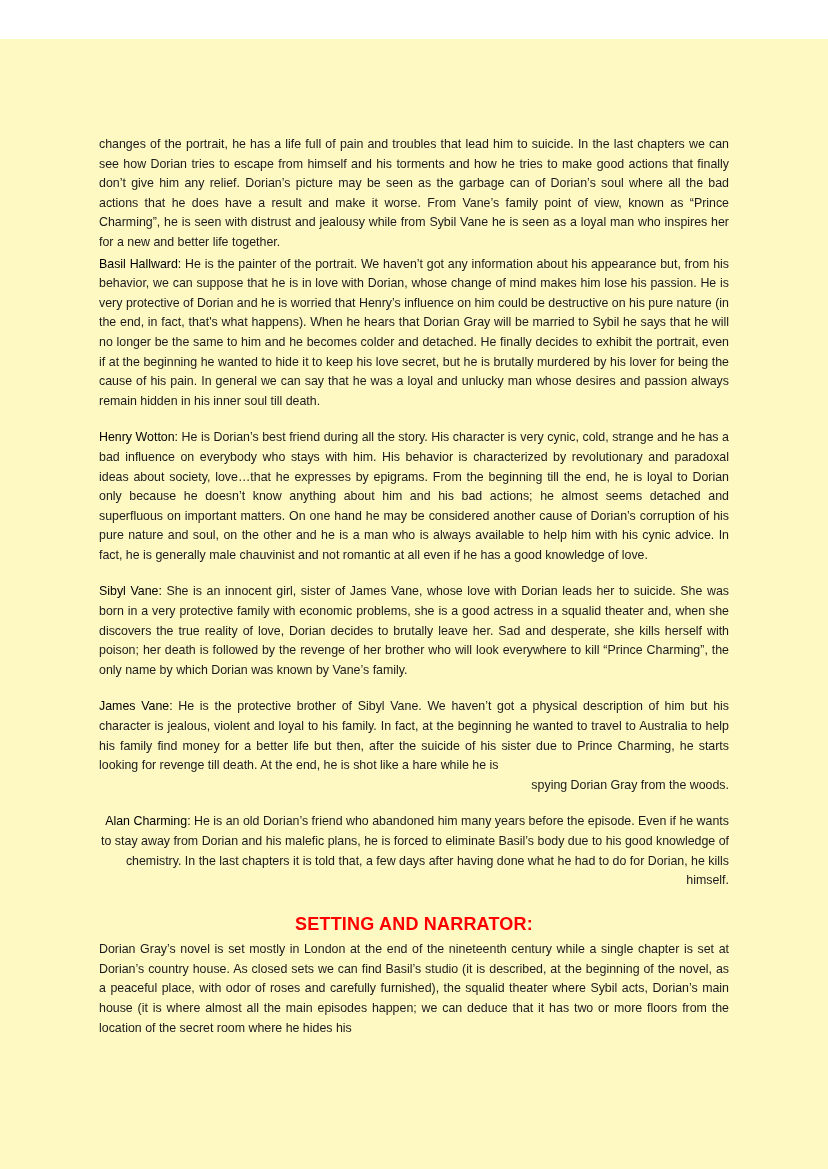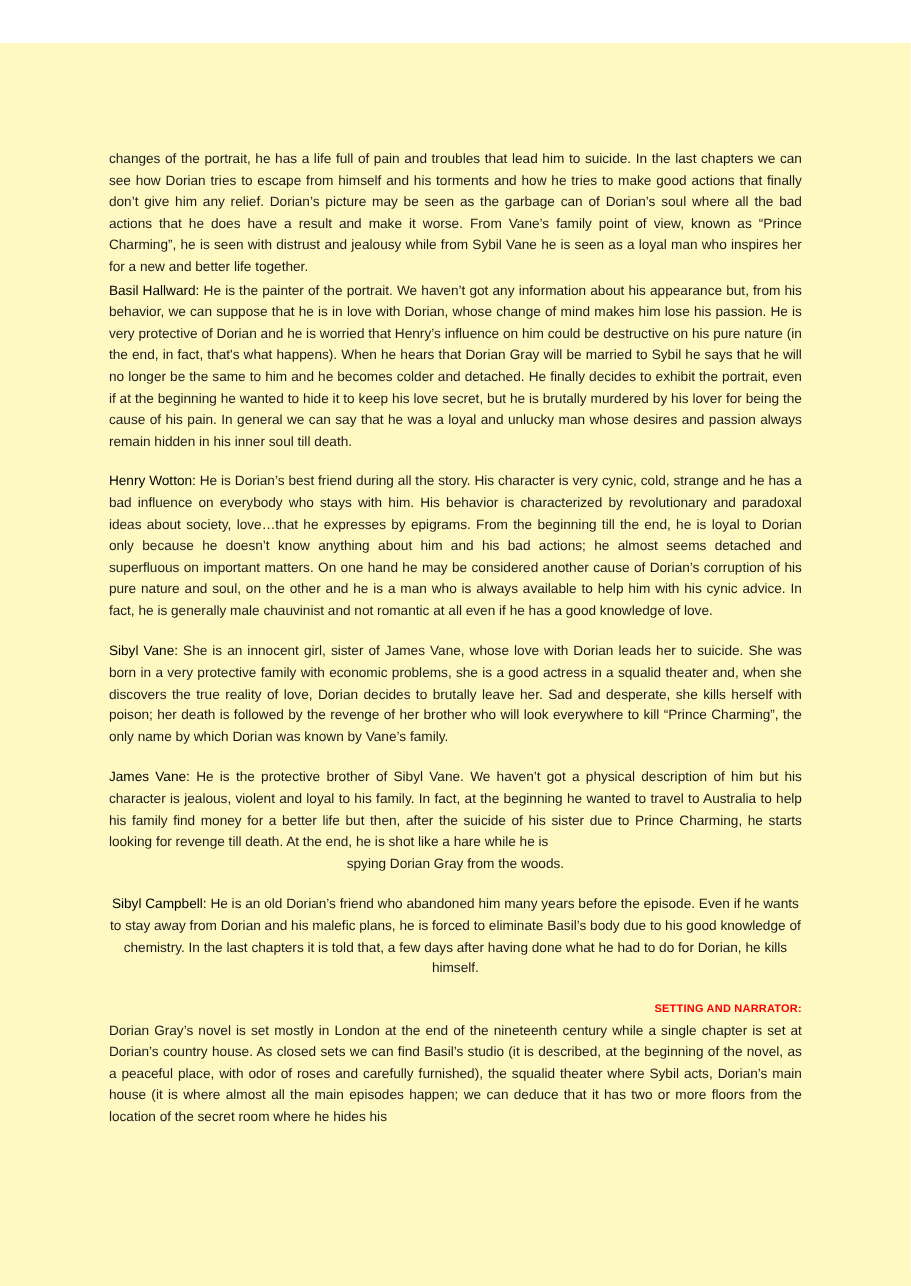--- a/index.html
+++ b/index.html
@@ -42,27 +42,27 @@
   .spacer-sm {
     height: 2px;
   }
   .lead {
     font-weight: normal;
     color: #000000;
   }
   .section-heading {
     color: #ff0000;
     font-weight: bold;
-    font-size: 10px;
+    font-size: 18px;
     letter-spacing: 0.2px;
     margin: 0;
-    text-align: right;
+    text-align: center;
   }
   .nojustify {
-    text-align: center;
+    text-align: right;
   }
 </style>
 </head>
 <body>
 
 <div class="page">
   <div class="doc-body">
 
     <p class="para">
       <span>changes of the portrait, he has a life full of pain and troubles that lead him to suicide. In the last chapters we can see how Dorian tries to escape from himself and his torments and how he tries to make good actions that finally don’t give him any relief. Dorian’s picture may be seen as the garbage can of Dorian’s soul where all the bad actions that he does have a result and make it worse. From Vane’s family point of view, known as “Prince Charming”, he is seen with distrust and jealousy while from Sybil Vane he is seen as a loyal man who inspires her for a new and better life together.</span>
@@ -91,21 +91,21 @@
     <p class="para">
       <span class="lead">James Vane:</span><span> He is the protective brother of Sibyl Vane. We haven’t got a physical description of him but his character is jealous, violent and loyal to his family. In fact, at the beginning he wanted to travel to Australia to help his family find money for a better life but then, after the suicide of his sister due to Prince Charming, he starts looking for revenge till death. At the end, he is shot like a hare while he is</span>
     </p>
     <p class="nojustify">
       <span>spying Dorian Gray from the woods.</span>
     </p>
 
     <div class="spacer"></div>
 
     <p class="nojustify">
-      <span class="lead">Sibyl Campbell:</span><span> He is an old Dorian’s friend who abandoned him many years before the episode. Even if he wants to stay away from Dorian and his malefic plans, he is forced to eliminate Basil’s body due to his good knowledge of chemistry. In the last chapters it is told that, a few days after having done what he had to do for Dorian, he kills himself.</span>
+      <span class="lead">Alan Charming:</span><span> He is an old Dorian’s friend who abandoned him many years before the episode. Even if he wants to stay away from Dorian and his malefic plans, he is forced to eliminate Basil’s body due to his good knowledge of chemistry. In the last chapters it is told that, a few days after having done what he had to do for Dorian, he kills himself.</span>
     </p>
 
     <div class="spacer"></div>
     <div class="spacer-sm"></div>
 
     <p class="section-heading">SETTING AND NARRATOR:</p>
 
     <div class="spacer-sm"></div>
 
     <p class="para">Dorian Gray’s novel is set mostly in London at the end of the nineteenth century while a single chapter is set at Dorian’s country house. As closed sets we can find Basil’s studio (it is described, at the beginning of the novel, as a peaceful place, with odor of roses and carefully furnished), the squalid theater where Sybil acts, Dorian’s main house (it is where almost all the main episodes happen; we can deduce that it has two or more floors from the location of the secret room where he hides his</p>

